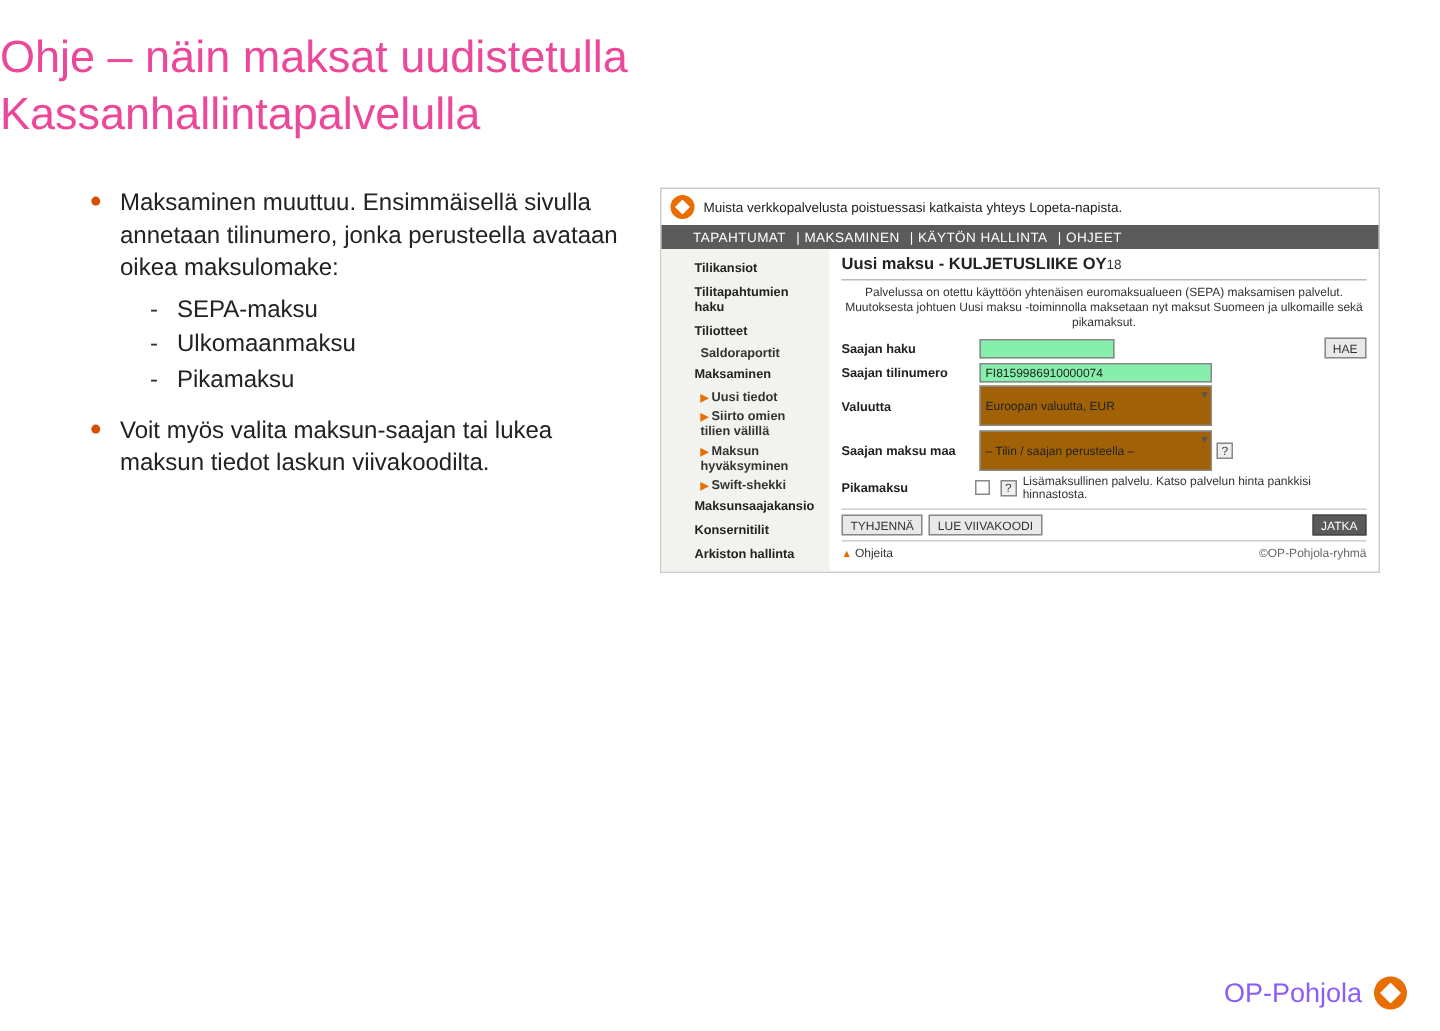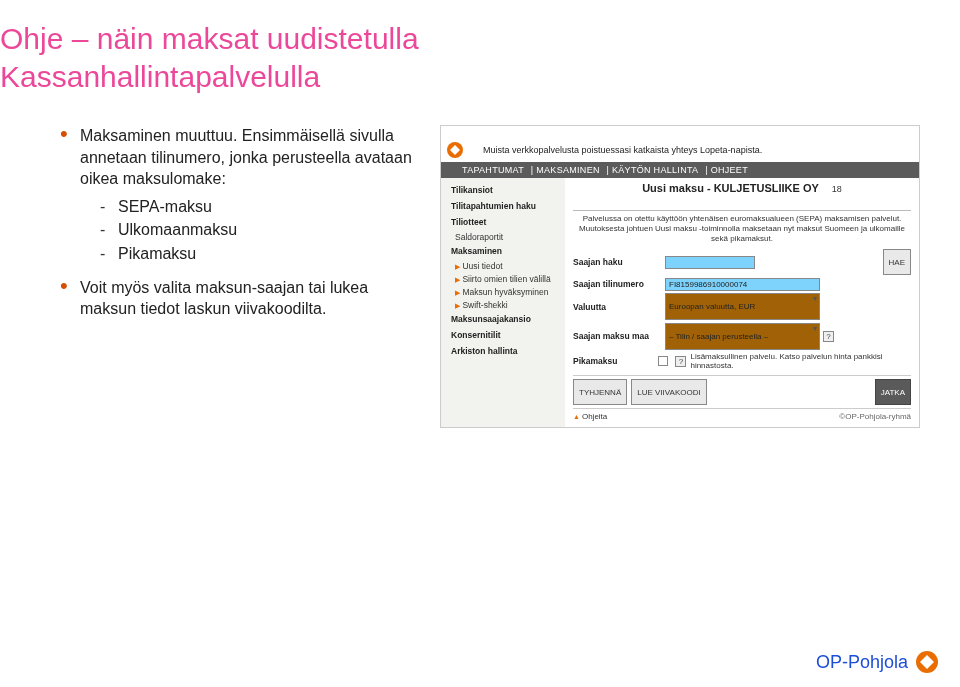--- a/index.html
+++ b/index.html
@@ -51,81 +51,80 @@
     border: 1px solid #ccc;
     width: 480px;
     font-size: 9px;
     color: #222;
     background: #fff;
   }
   .mock-top {
     display: flex;
     align-items: center;
     padding: 4px 6px;
-    gap: 20px;
-    margin-top: 12px;
+    gap: 6px;
   }
   .logo-circle {
     width: 16px; height: 16px;
     background: #e96d00;
     border-radius: 50%;
     display:flex;align-items:center;justify-content:center;
   }
   .logo-circle svg { width:10px;height:10px; }
   .mock-top-text { font-size: 9px; color: #222; }
   .mock-nav {
     background: #5b5b5b;
     color: #fff;
     padding: 3px 21px;
     font-size: 9px;
     letter-spacing: .3px;
   }
   .mock-nav span { margin-right: 4px; }
   .mock-body { display: flex; }
   .mock-sidebar {
-    width: 124px;
+    width: 112px;
     background: #f2f2ee;
-    padding: 4px 4px;
+    padding: 4px 16px;
     font-size: 8.5px;
   }
   .mock-sidebar .sb-sec {
     padding: 3px 6px;
     font-weight: bold;
     color: #222;
   }
   .mock-sidebar .sb-sub {
     padding: 1.5px 6px 1.5px 10px;
     color: #333;
-    font-weight: normal;
+    font-weight: bold;
   }
   .mock-main {
     flex: 1;
     padding: 4px 8px 6px 8px;
     position: relative;
   }
   .mock-h {
-    display:flex; justify-content:center; align-items:baseline;
+    display:flex; justify-content:flex-start; align-items:baseline;
     border-bottom: 1px solid #bbb;
-    padding-bottom: 16px; margin-bottom: 3px; gap: 13px;
+    padding-bottom: 4px; margin-bottom: 3px;
   }
   .mock-h-text { font-size: 11px; font-weight: bold; }
   .mock-h-num { font-size: 9px; color:#333; }
   .mock-desc { font-size: 8px; color:#333; line-height:1.25; margin-bottom:5px;text-align:center; }
   .mock-form-row { display:flex; align-items:center; margin-bottom:2.5px; font-size:8.5px; }
   .mock-label { width: 92px; font-weight:bold; color:#222; }
   .mock-input {
-    border:1px solid #888; background:#7dd3fc;
+    border:1px solid #888; background:#86efac;
     height:13px; padding:0 3px; font-size:8px;
     display:flex;align-items:center;
   }
   .mock-input.short { width: 90px; }
   .mock-input.med { width: 155px; }
   .mock-btn {
     border:1px solid #888; background:#e9e9e9;
-    height:26px; padding: 0 5px; font-size:8px;
+    height:14px; padding: 0 5px; font-size:8px;
     display:inline-flex;align-items:center;justify-content:center;
     color:#333; white-space:nowrap;
   }
   .mock-select {
     border:1px solid #888; background:#a16207;
     height:27px; font-size:8px; padding: 0 12px 0 3px;
     display:inline-flex;align-items:center; position:relative; min-width:155px;
   }
   .mock-select::after {
     content:"▾"; position:absolute; right:2px; top:0; font-size:8px; color:#555;
@@ -150,21 +149,21 @@
   }
   .mock-footer-row .brand { color:#666; }
   .tri { color:#e96d00; font-size:7px;display:inline-block;margin-right:2px; }
 
   
   .brand-footer {
     position:absolute;
     right:22px; bottom:14px;
     display:flex;align-items:center;gap:8px;
     font-family: Arial, sans-serif;
-    color:#1d4ed8;
+    color:#8b5cf6;
     font-size:18px;
   }
   .brand-footer .brand-circle {
     width:22px;height:22px;background:#e96d00;border-radius:50%;
     display:flex;align-items:center;justify-content:center;
   }
   .brand-footer .brand-circle svg{width:14px;height:14px;}
 </style>
 </head>
 <body>

